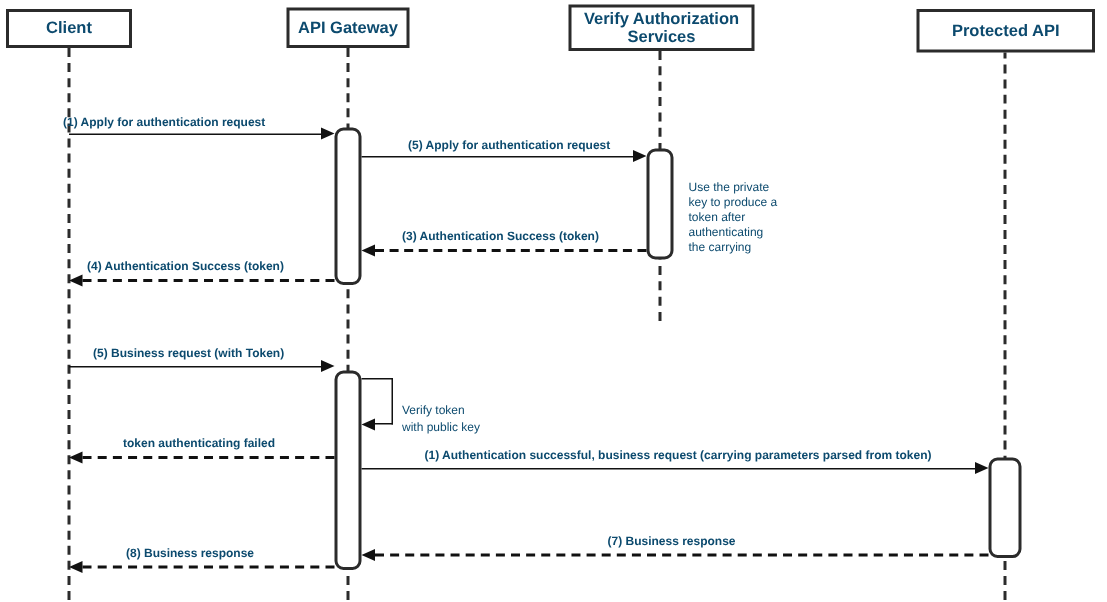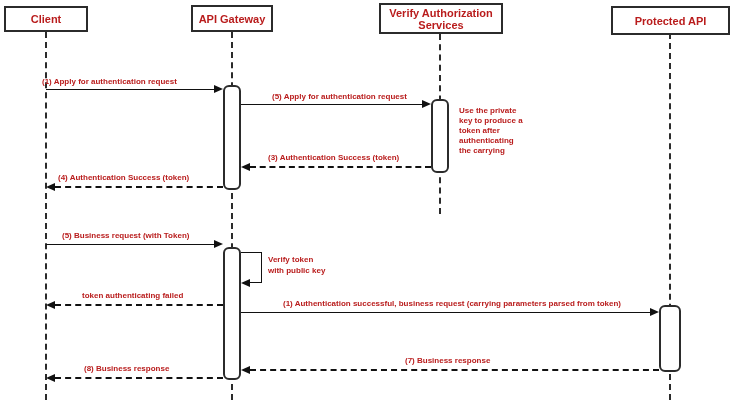--- a/index.html
+++ b/index.html
@@ -1,18 +1,18 @@
 <!DOCTYPE html>
 <html><head>
 <meta charset="utf-8">
 <style>
   html,body{margin:0;padding:0;background:#ffffff;}
   .stage{
     position:relative;width:738px;height:401px;background:#ffffff;overflow:hidden;
-    font-family:"Liberation Sans",sans-serif;color:#b91c1c;
+    font-family:"Liberation Sans",sans-serif;color:#0c4a6e;
   }
   .actor{
     position:absolute;box-sizing:border-box;border:2px solid #2b2b2b;background:#ffffff;
     display:flex;align-items:center;justify-content:center;text-align:center;
     font-weight:bold;font-size:11px;line-height:12px;z-index:5;
   }
   .lifeline{
     position:absolute;width:0;border-left:2px dashed #2b2b2b;z-index:1;
   }
   .activation{
@@ -23,21 +23,21 @@
     position:absolute;font-size:8px;font-weight:bold;white-space:nowrap;z-index:4;
   }
   .msg-line{position:absolute;height:0;z-index:2;}
   .msg-line.solid{border-top:1.5px solid #111111;}
   .msg-line.dashed{border-top:2px dashed #111111;}
   .vline{position:absolute;width:0;border-left:1.5px solid #111111;z-index:2;}
   .arr{position:absolute;width:0;height:0;z-index:4;}
   .arr.right{border-top:4px solid transparent;border-bottom:4px solid transparent;border-left:9px solid #111111;}
   .arr.left{border-top:4px solid transparent;border-bottom:4px solid transparent;border-right:9px solid #111111;}
   .note{
-    position:absolute;font-size:8px;font-weight:bold;line-height:10px;z-index:4;
+    position:absolute;font-size:8px;font-weight:normal;line-height:10px;z-index:4;margin-top:14px;
   }
   .note div{white-space:nowrap;}
 </style>
 </head>
 <body>
 
 <div class="stage">
 
   <div class="lifeline" style="left:45px;top:32px;height:368px"></div>
   <div class="lifeline" style="left:231px;top:32px;height:368px"></div>

